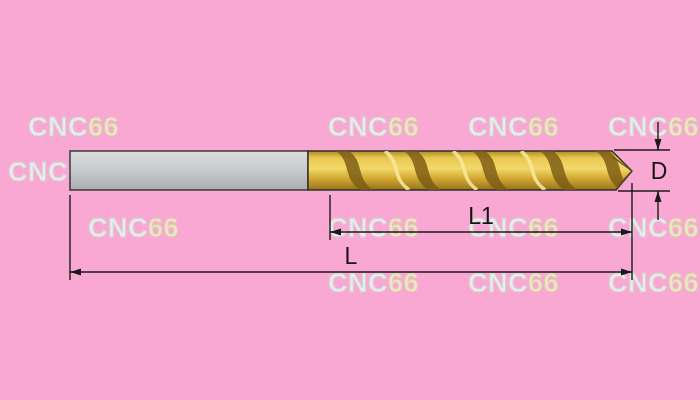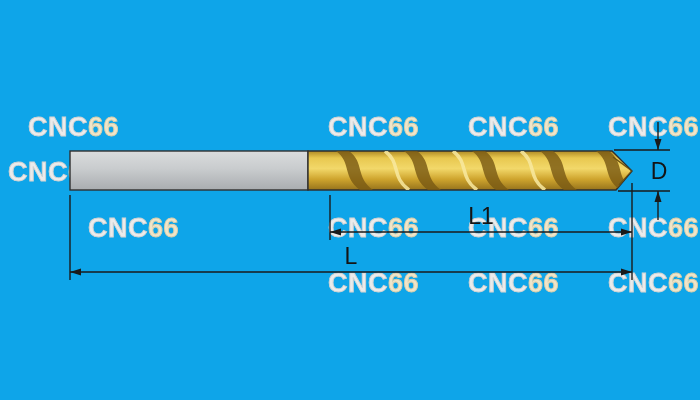--- a/index.html
+++ b/index.html
@@ -8,21 +8,21 @@
     background: #ffffff;
     width: 700px;
     height: 400px;
     overflow: hidden;
     font-family: "Liberation Sans", sans-serif;
   }
   .stage {
     position: relative;
     width: 700px;
     height: 400px;
-    background: #0ea5e9;
+    background: #f9a8d4;
   }
   svg { display: block; }
 
   
   .wm {
     font-family: "Liberation Sans", sans-serif;
     font-weight: bold;
     font-size: 27px;
     letter-spacing: 0.5px;
   }

